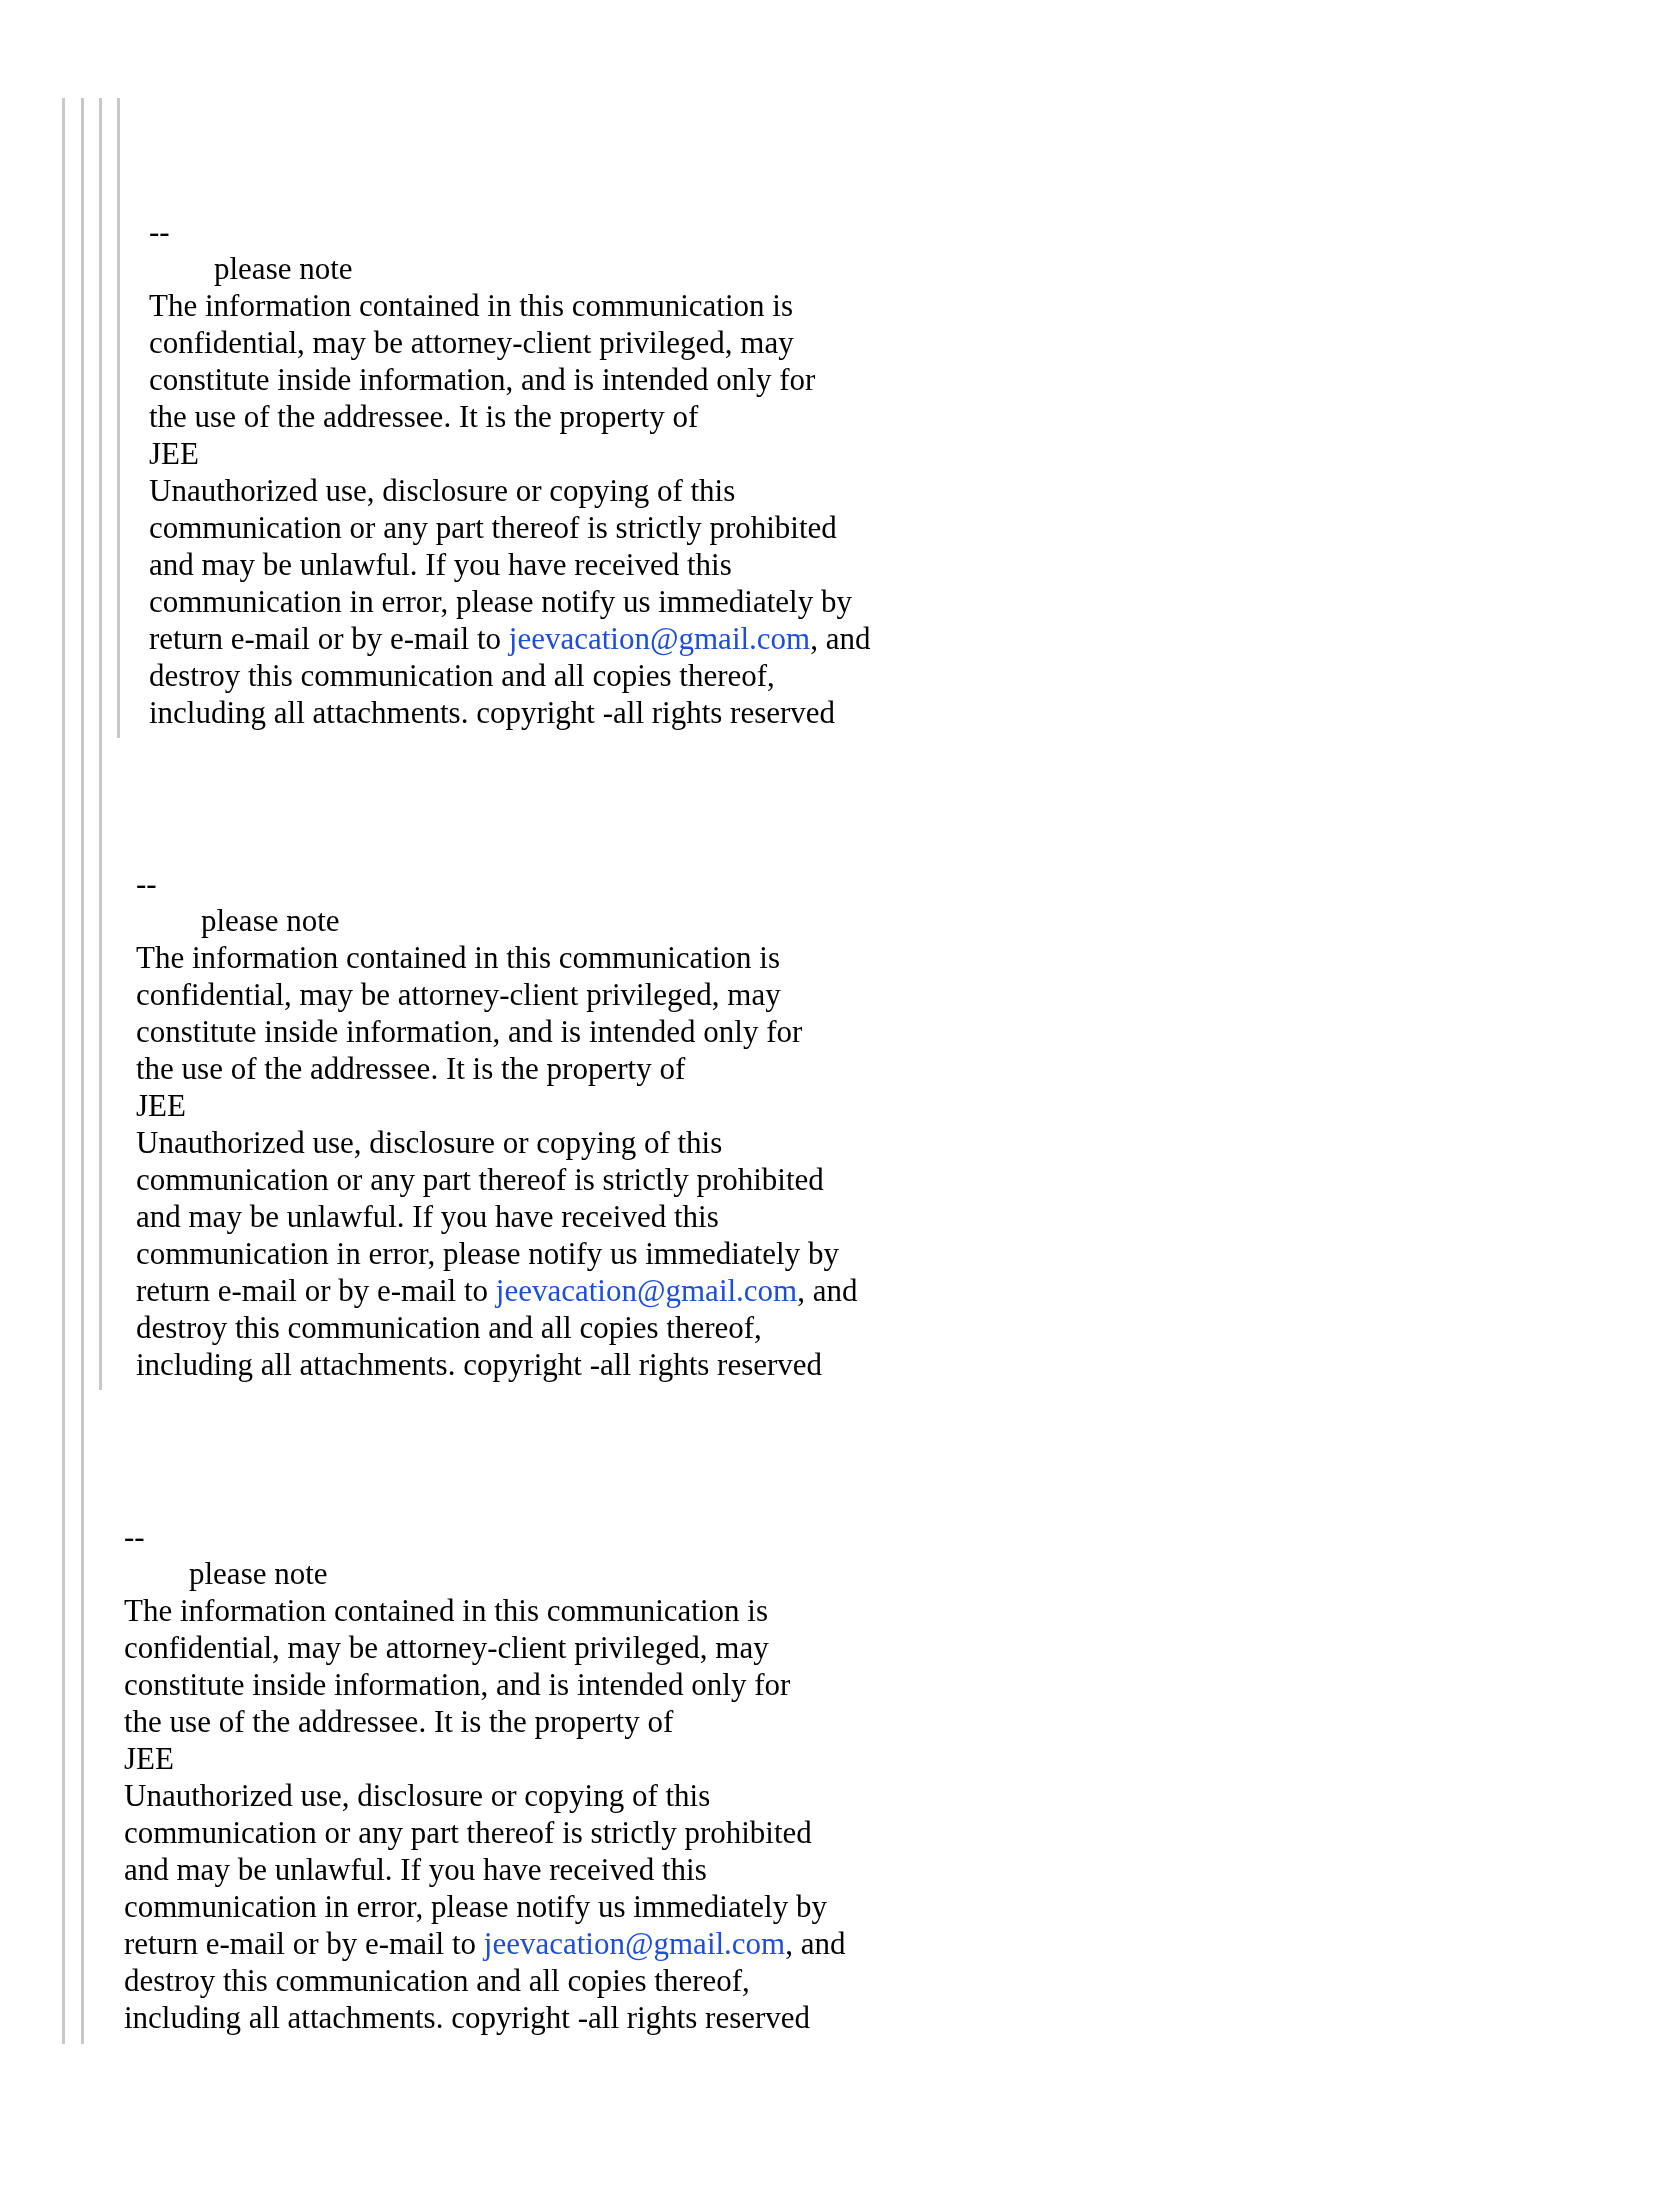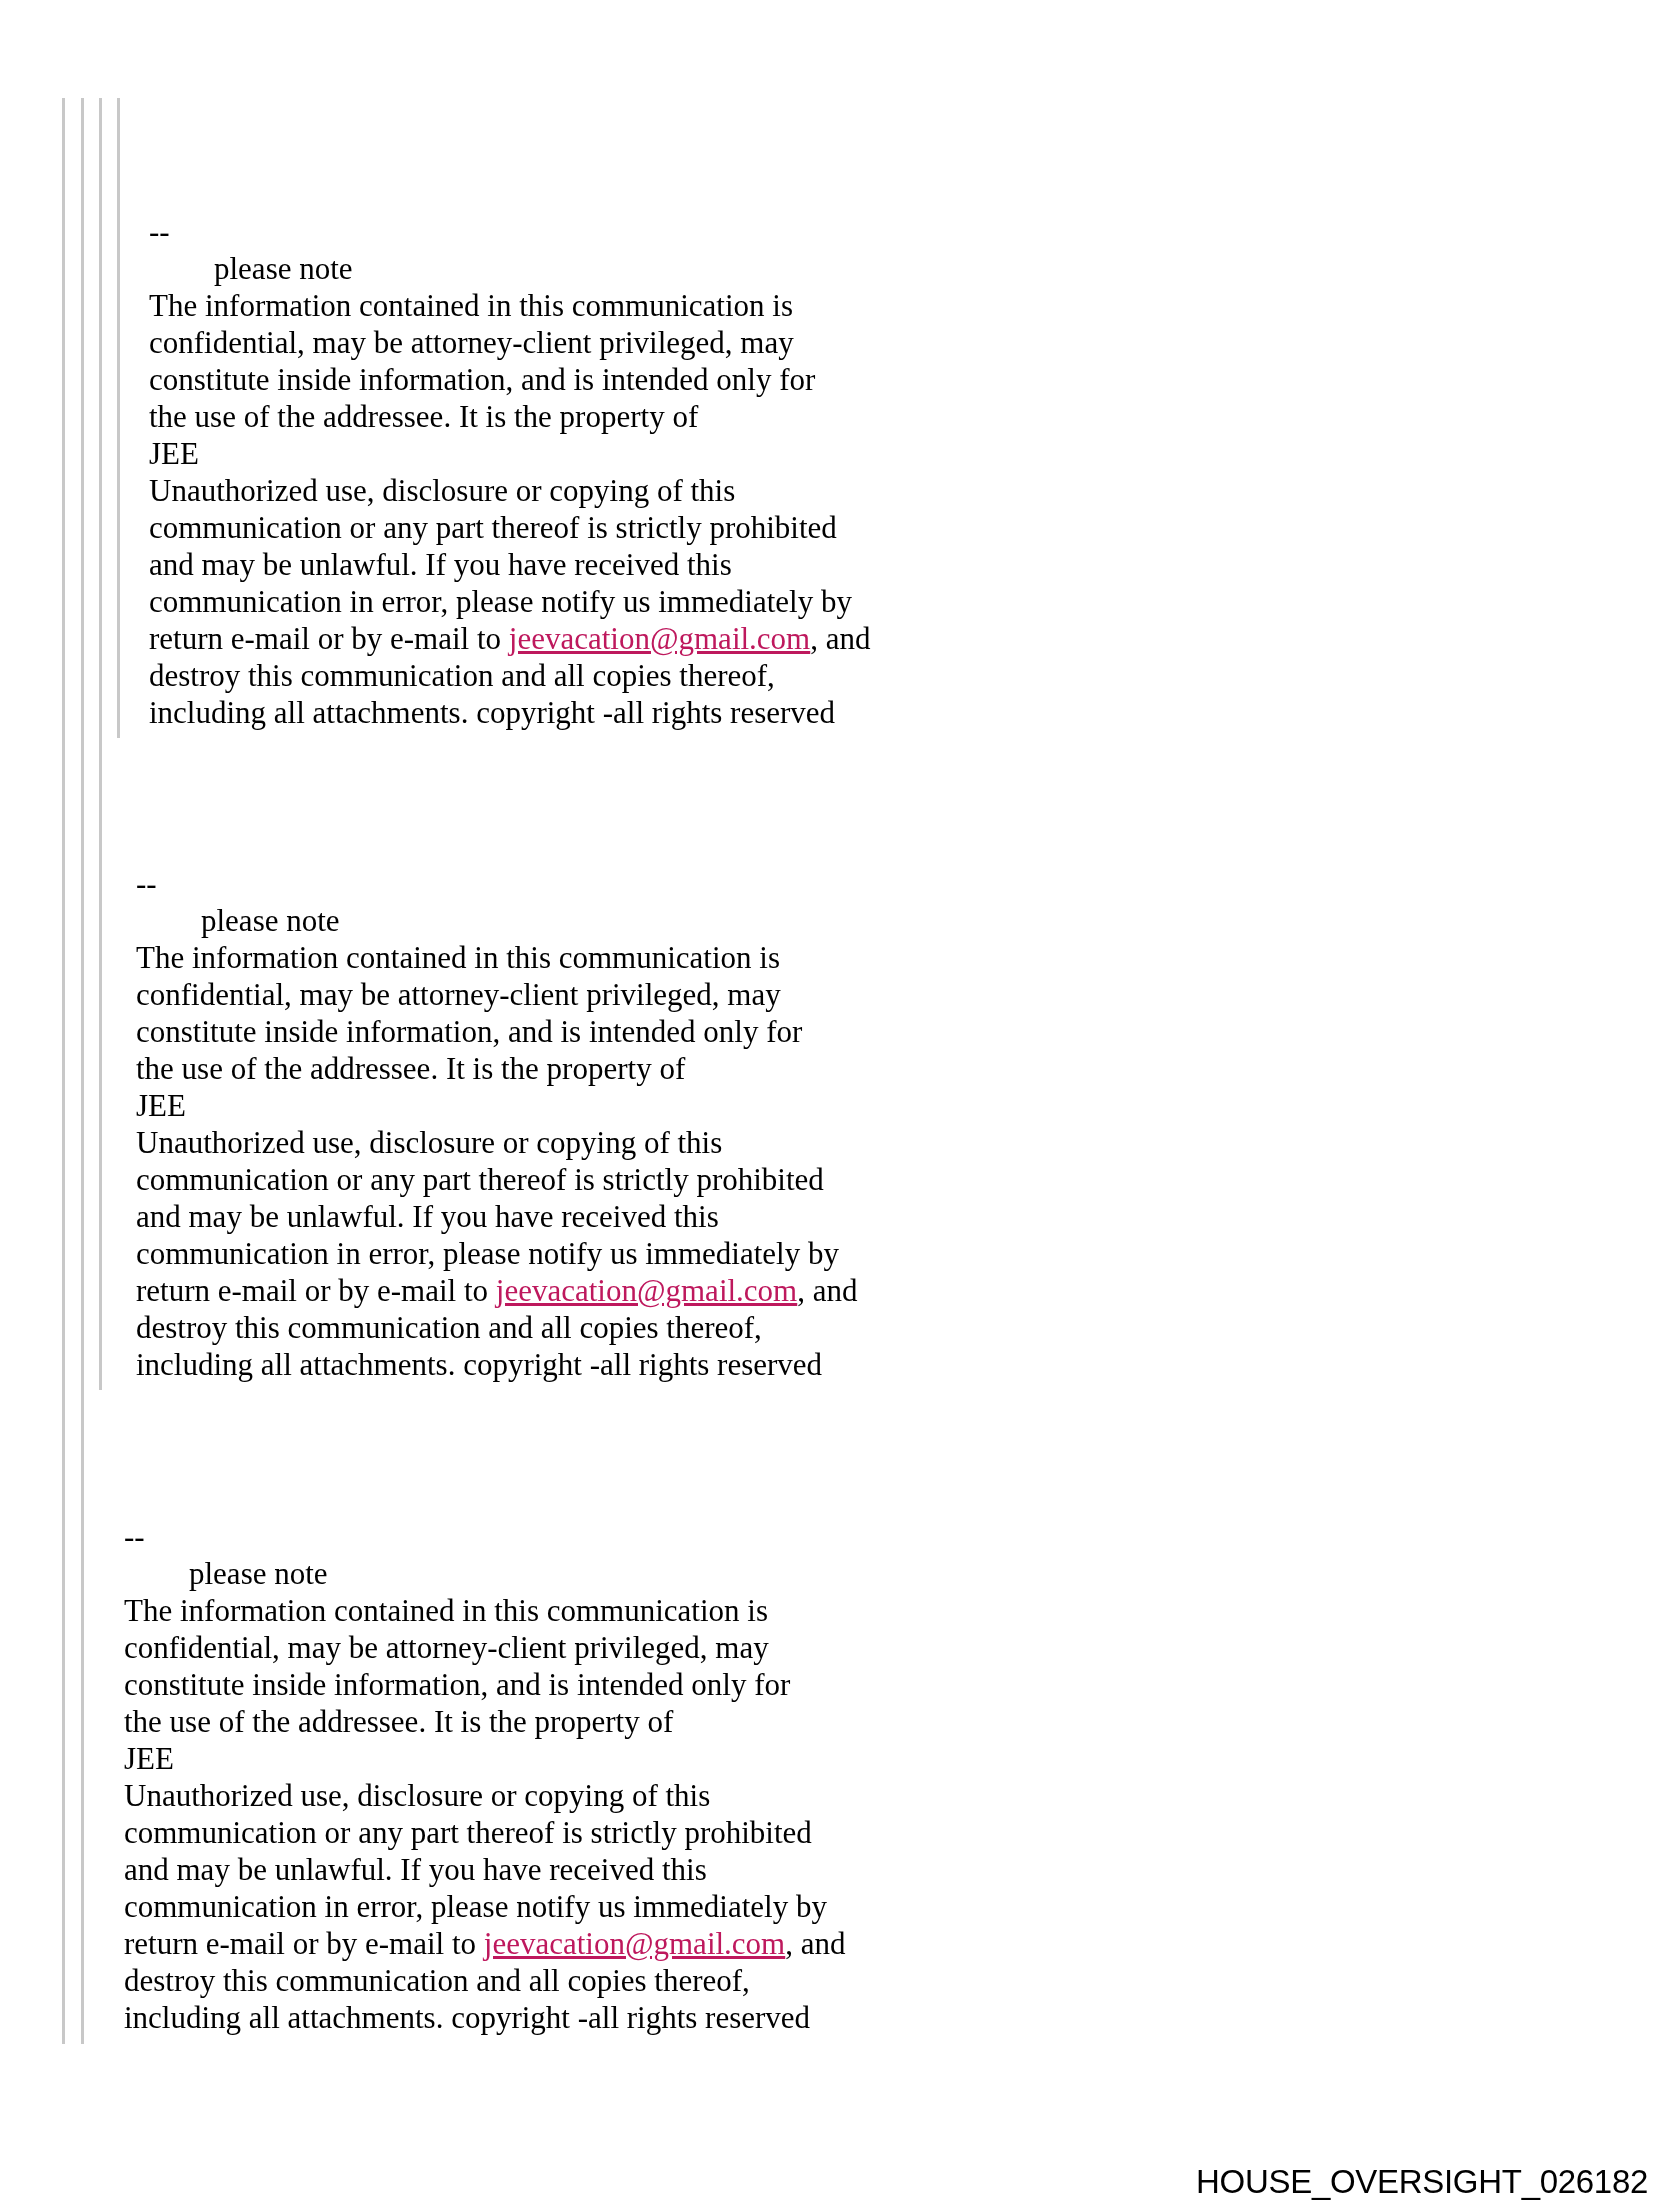--- a/index.html
+++ b/index.html
@@ -37,22 +37,21 @@
     white-space: nowrap;
   }
   .block-1 { left: 149px; top: 213px;  }
   .block-2 { left: 136px; top: 865px; }
   .block-3 { left: 124px; top: 1518px; }
 
   .line { white-space: nowrap; }
   .line.indented { padding-left: 65px; font-family: Liberation Serif, serif; }
 
   .email-link {
-    color: #be185d;
-    text-decoration: underline;
+    color: #1d4ed8;
     cursor: pointer;
   }
 
   
   .bates-stamp {
     position: absolute;
     top: 2163px;
     right: 21px;
     font-family: "Liberation Sans", "DejaVu Sans", sans-serif;
     font-size: 33px;
@@ -115,16 +114,15 @@
     <div class="line">JEE</div>
     <div class="line">Unauthorized use, disclosure or copying of this</div>
     <div class="line">communication or any part thereof is strictly prohibited</div>
     <div class="line">and may be unlawful. If you have received this</div>
     <div class="line">communication in error, please notify us immediately by</div>
     <div class="line"><span>return e-mail or by e-mail to </span><a class="email-link">jeevacation@gmail.com</a><span>, and</span></div>
     <div class="line">destroy this communication and all copies thereof,</div>
     <div class="line">including all attachments. copyright -all rights reserved</div>
   </div>
 
-  <div class="bates-stamp">HOUSE_OVERSIGHT_026182</div>
 
 </div>
 
 
 </body></html>

